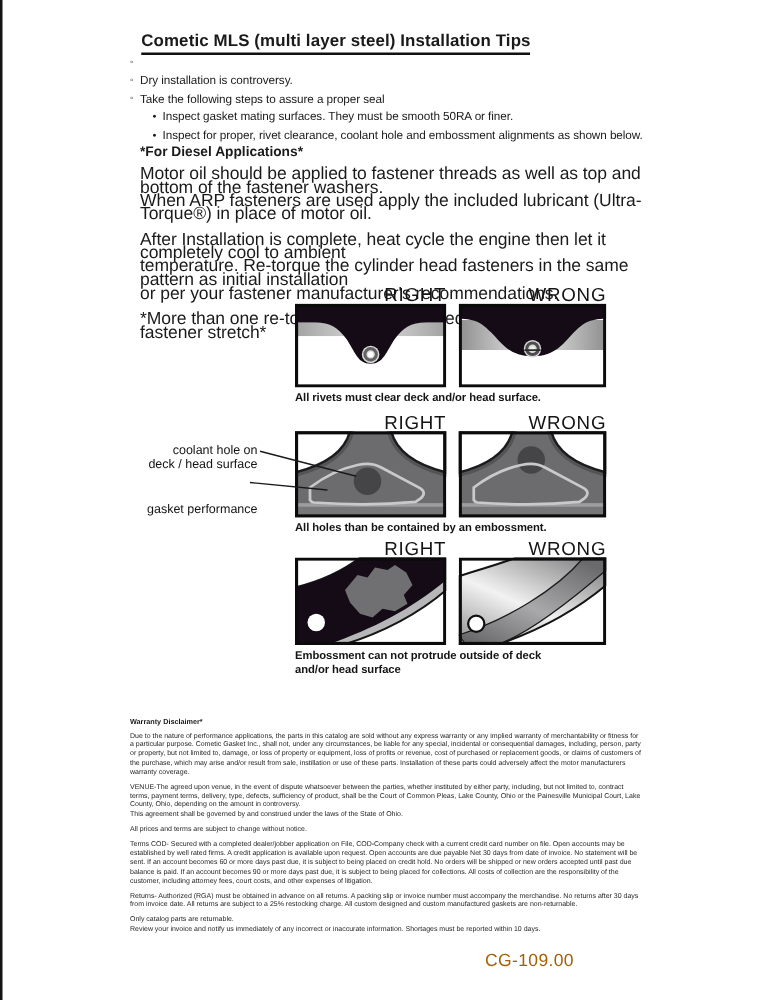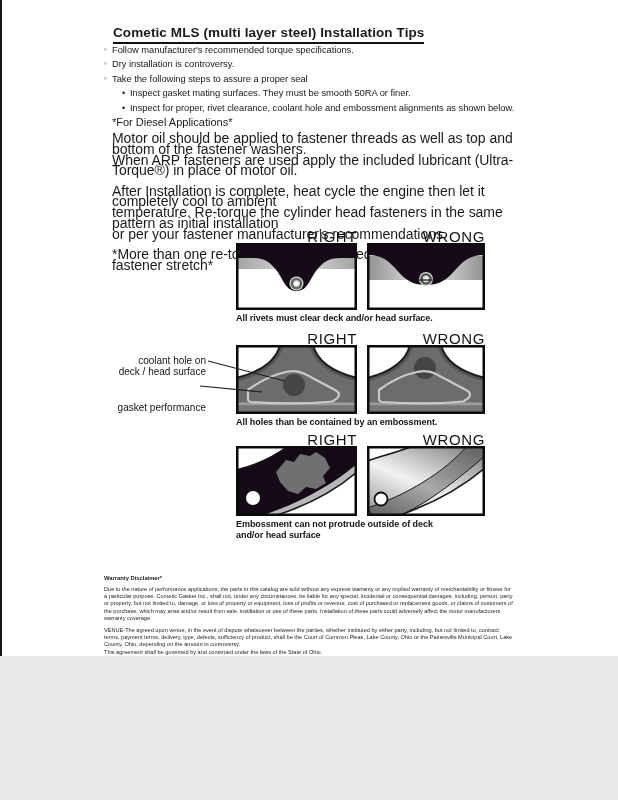--- a/index.html
+++ b/index.html
@@ -1,31 +1,31 @@
 <!DOCTYPE html>
 <html><head>
 <meta charset="utf-8">
 <style>
   html,body{margin:0;padding:0;background:#e8e8e8;}
-  .page{position:relative;width:618px;height:656px;background:#ffffff;overflow:hidden;
+  .page{position:relative;width:618px;height:800px;background:#ffffff;overflow:hidden;
         font-family:"Liberation Sans", sans-serif;color:#1a1a1a;}
   .edge-left{position:absolute;left:0;top:0;width:2px;height:800px;background:#141414;}
 
   .title{position:absolute;left:113px;top:25px;margin:0;font-size:13.5px;font-weight:bold;
          letter-spacing:0.1px;border-bottom:2px solid #111;padding-bottom:2px;display:inline-block;}
 
   .tips{position:absolute;left:104px;top:43px;margin:0;padding:0;list-style:none;
         font-size:9.4px;line-height:14.4px;letter-spacing:-0.05px;}
   .tips li{display:flex;}
   .tips .marker{flex:none;width:8px;font-size:8px;line-height:14.4px;}
   .tips li.sub{margin-left:18px;}
   .tips li.sub .marker{font-size:9px;}
 
   .diesel{position:absolute;left:112px;top:116px;width:424px;}
-  .diesel h2{margin:0 0 5px 0;font-size:11px;font-weight:normal;line-height:12px;}
+  .diesel h2{margin:0 0 5px 0;font-size:11px;font-weight:bold;line-height:12px;}
   .diesel p{margin:0 0 9.4px 0;font-size:14px;line-height:10.8px;letter-spacing:-0.05px;white-space:pre-line;}
 
   .figs{position:absolute;left:236px;top:230px;width:250px;}
   .fig{position:absolute;left:0;width:260px;}
   .fig1{top:0;} .fig2{top:102px;} .fig3{top:203px;}
   .fig-labels{display:flex;gap:10px;height:13px;line-height:13px;}
   .fig-labels span{display:block;text-align:right;font-size:15px;letter-spacing:0.6px;color:#141414;}
   .fig-labels .lw{width:121px;} .fig-labels .rw{width:118px;}
   .fig-panels{display:flex;gap:10px;}
   .fig-panels svg{display:block;}
@@ -47,21 +47,20 @@
 <body>
 
 <div class="page">
   <div class="edge-left"></div>
 
   <h1 class="title">Cometic MLS (multi layer steel) Installation Tips</h1>
 
   <ul class="tips">
     <li>
         <span class="marker">◦</span>
-        <span>Follow manufacturer's recommended torque specifications.</span>
       </li>
     <li>
         <span class="marker">◦</span>
         <span>Dry installation is controversy.</span>
       </li>
     <li>
         <span class="marker">◦</span>
         <span>Take the following steps to assure a proper seal</span>
       </li>
     <li class="sub">

